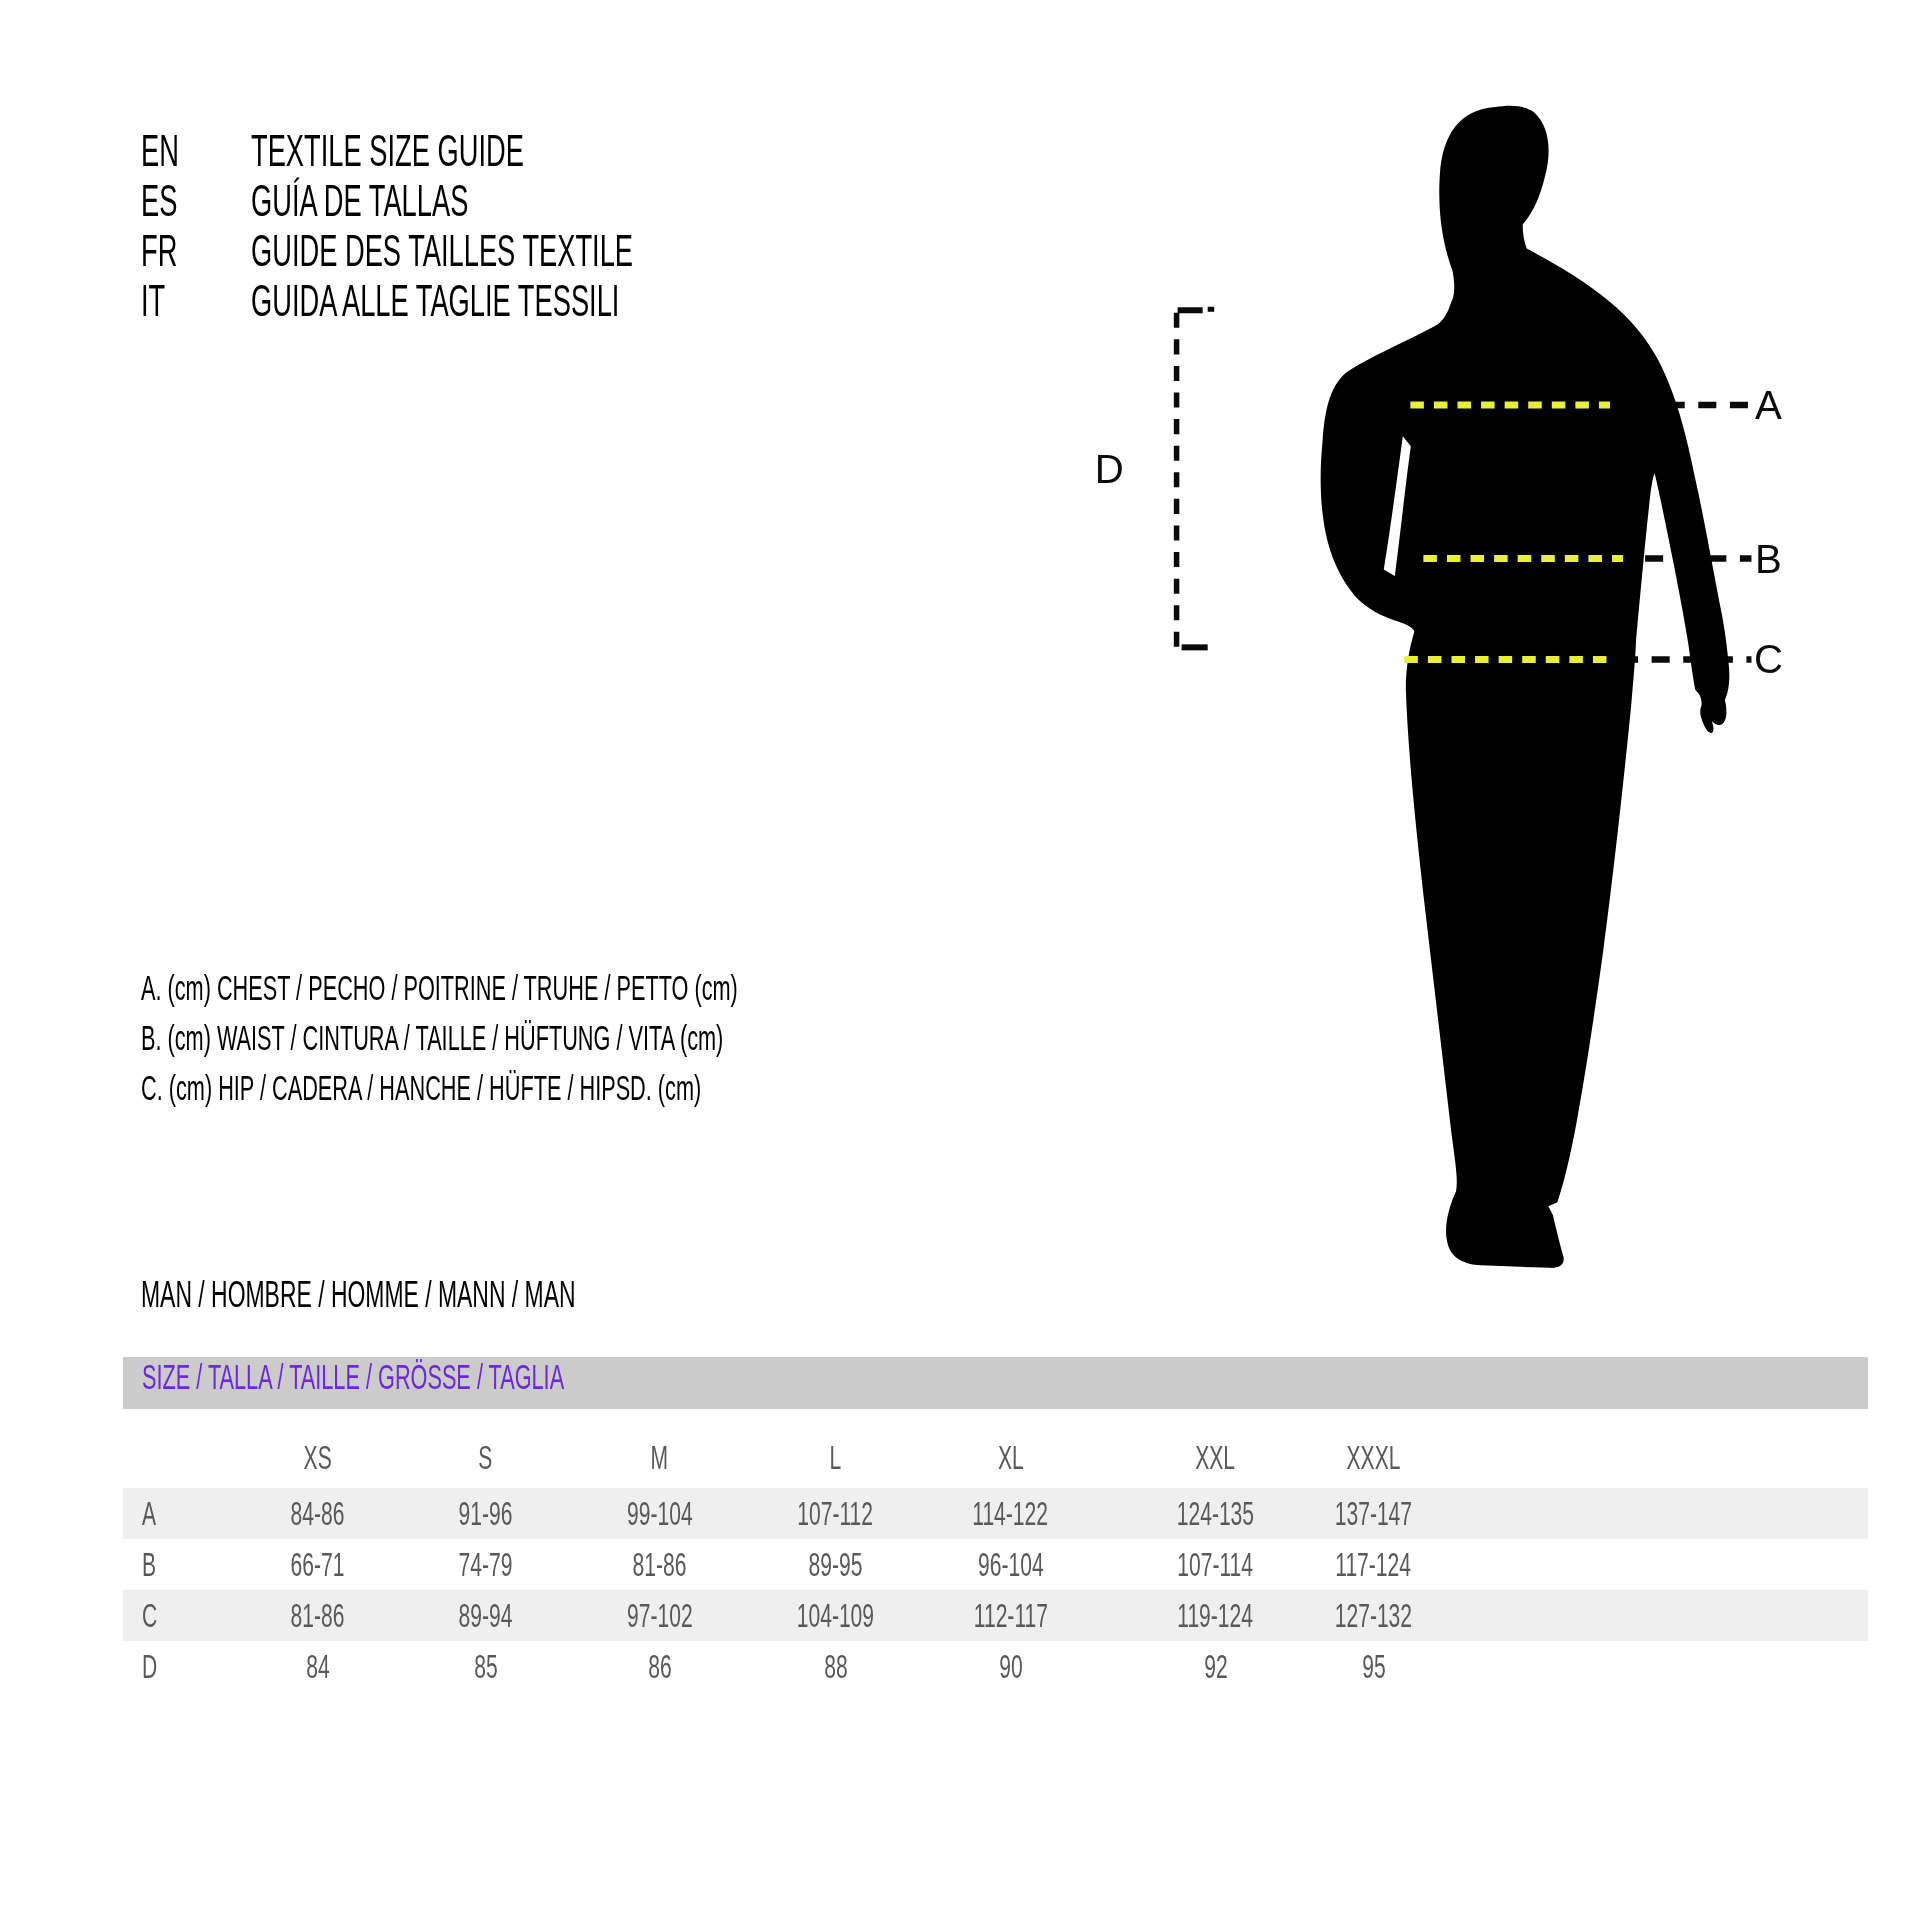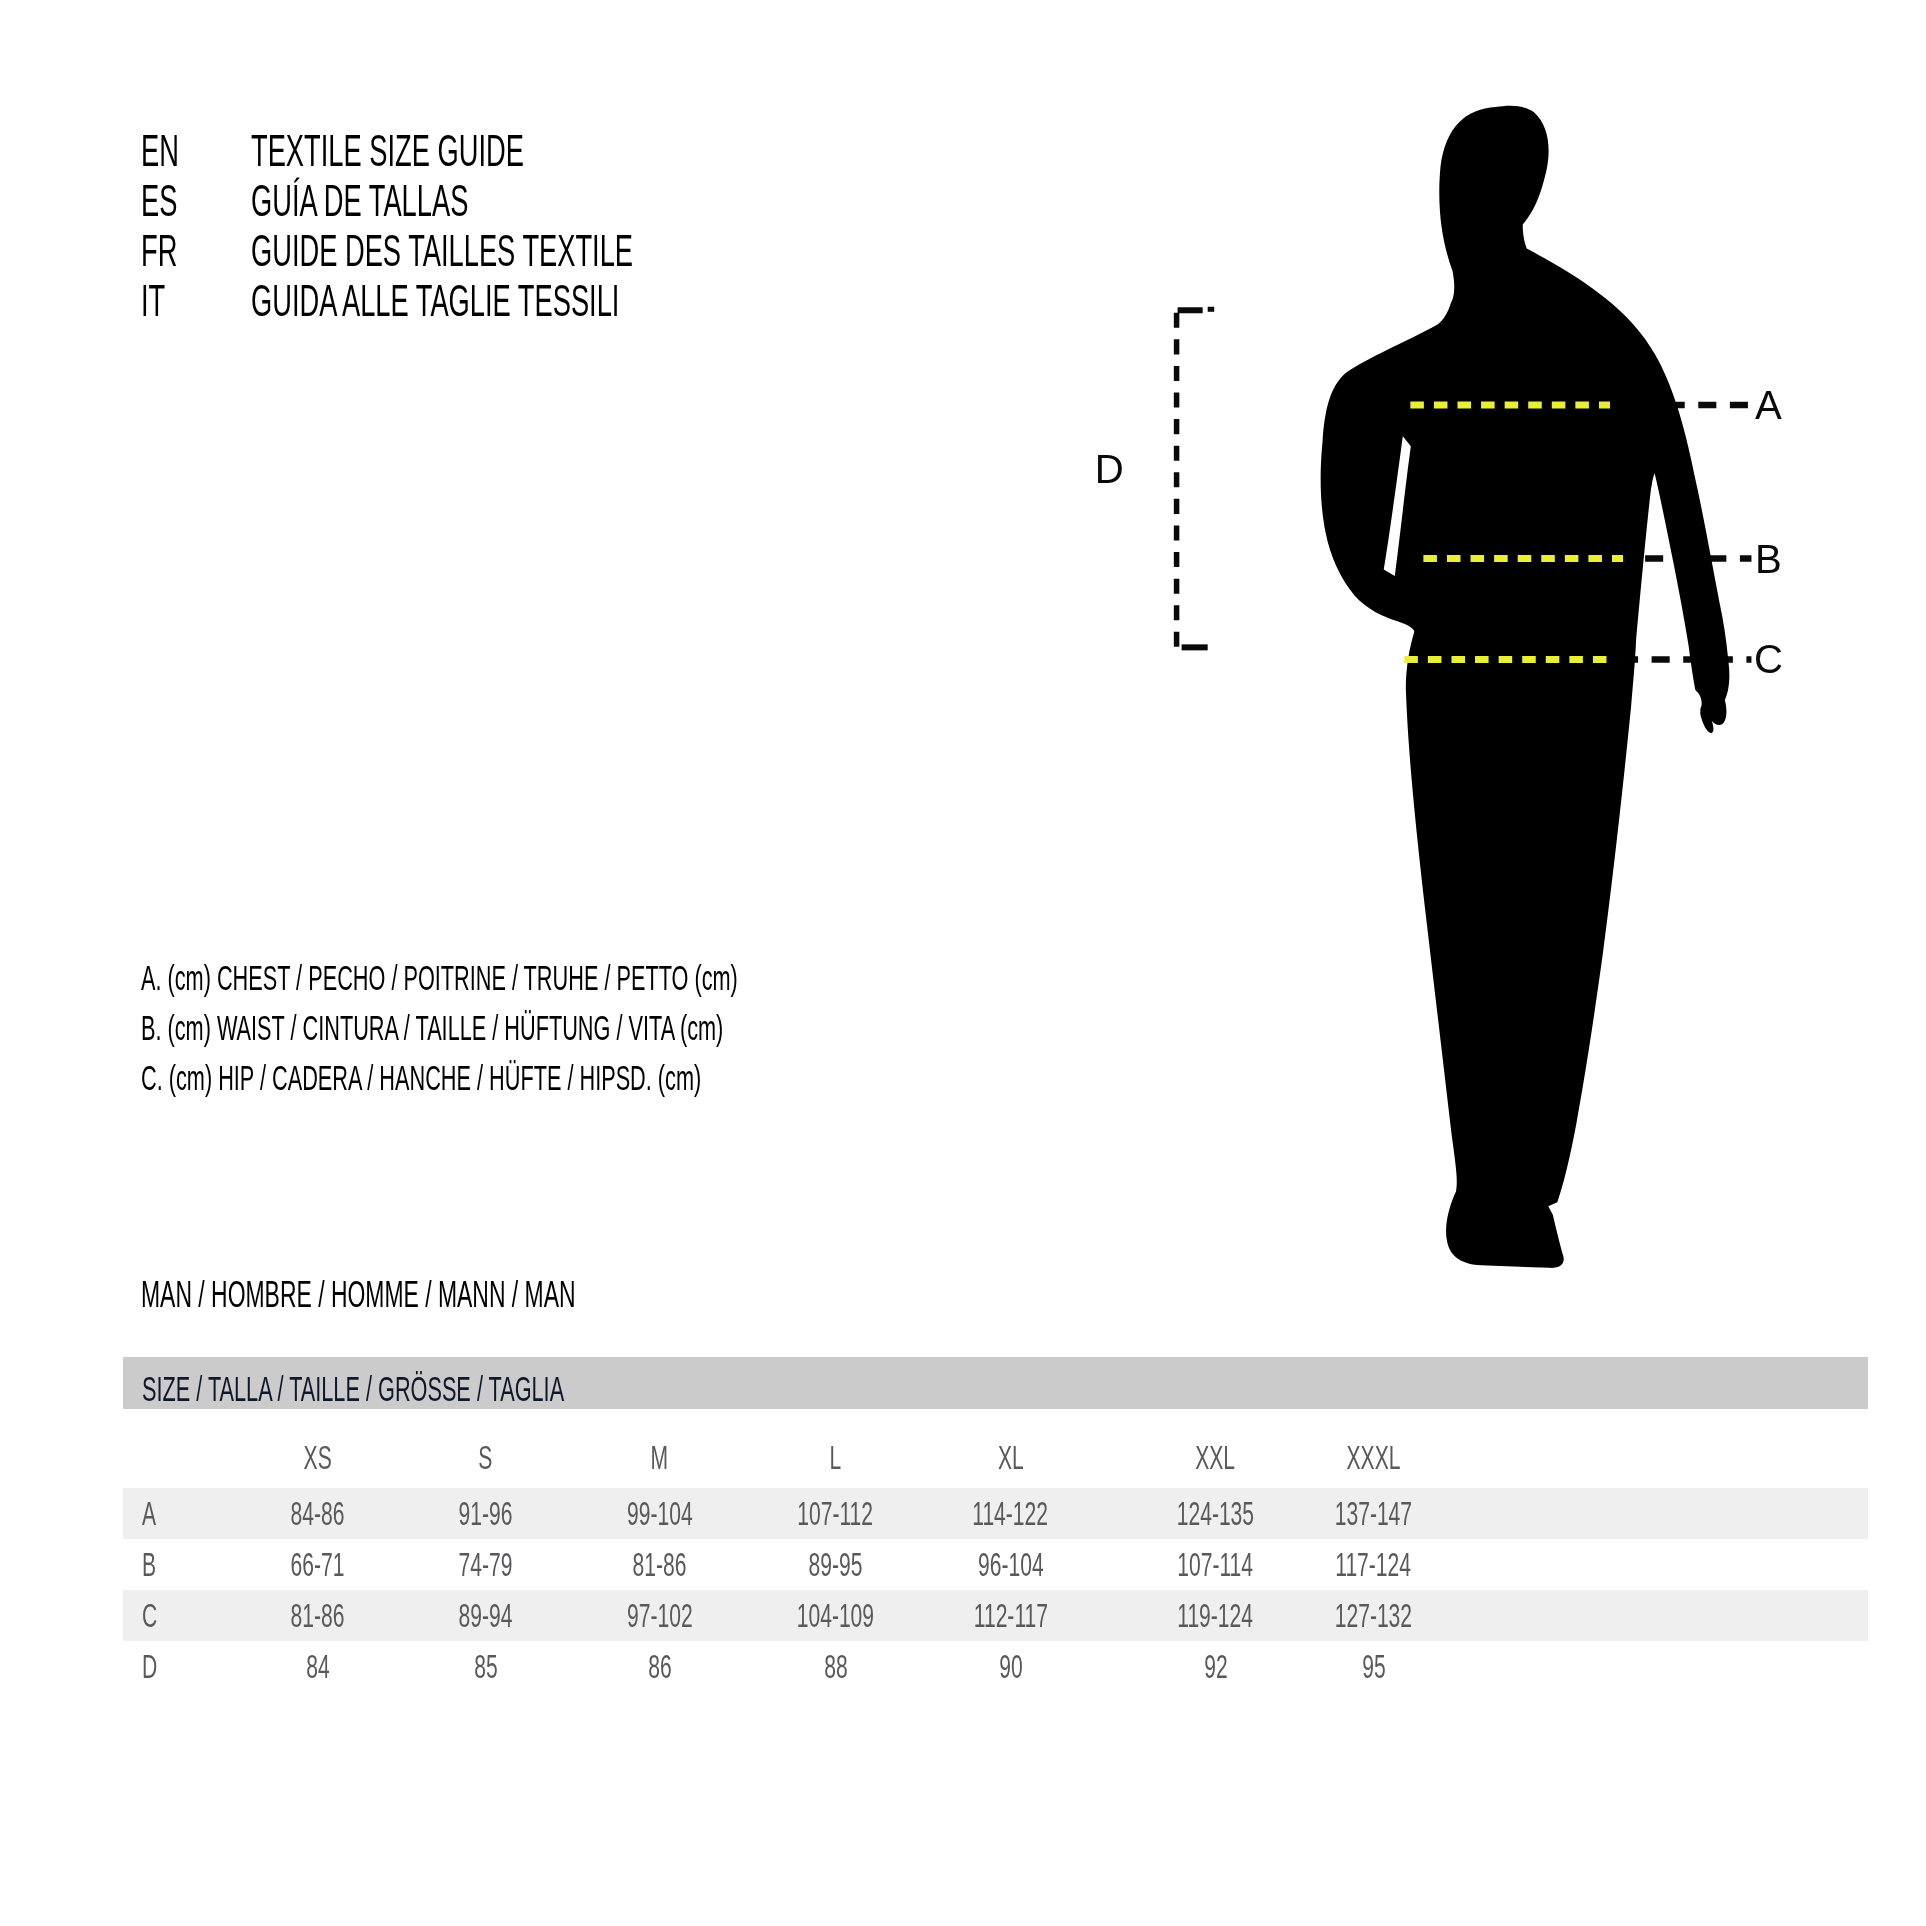--- a/index.html
+++ b/index.html
@@ -19,28 +19,28 @@
   #languages{position:absolute;left:141px;top:126px;}
   .lang-row{height:50px;display:flex;align-items:flex-start;font-size:44px;}
   .lang-code{width:110px;flex:0 0 110px;}
 
   
   #figure-svg{position:absolute;left:1053px;top:75px;}
   #figure-svg text{font-family:"Liberation Sans",sans-serif;font-size:80px;fill:#0a0a0a;}
 
   
   #legend{position:absolute;left:141px;top:958px;}
-  .legend-row{height:50px;display:flex;align-items:flex-start;font-size:35px;}
+  .legend-row{height:50px;display:flex;align-items:flex-end;font-size:35px;}
 
   
   #section-heading{position:absolute;left:141px;top:1274px;height:43px;display:flex;align-items:flex-start;font-size:37px;}
 
   
   #size-table{position:absolute;left:123px;top:1357px;width:1745px;}
-  .thead{height:52px;background:#cbcbcb;display:flex;align-items:flex-end;padding-left:18.6px;box-sizing:border-box;font-size:35px;color:#0f172a;}
+  .thead{height:52px;background:#cbcbcb;display:flex;align-items:flex-start;padding-left:18.6px;box-sizing:border-box;font-size:35px;color:#6d28d9;}
   .trow{position:relative;height:51px;color:#59595b;font-size:34px;}
   .trow.sizes{height:79px;}
   .trow.stripe{background:#efefef;}
   .row-label{position:absolute;left:18.6px;top:0;height:100%;display:flex;align-items:center;}
   .ccell{position:absolute;top:0;height:100%;width:181px;display:flex;align-items:center;justify-content:center;}
   .trow.sizes .ccell{padding-top:18px;box-sizing:border-box;}
   .ccell.c1{left:104px}
   .ccell.c2{left:272px}
   .ccell.c3{left:446px}
   .ccell.c4{left:622px}

